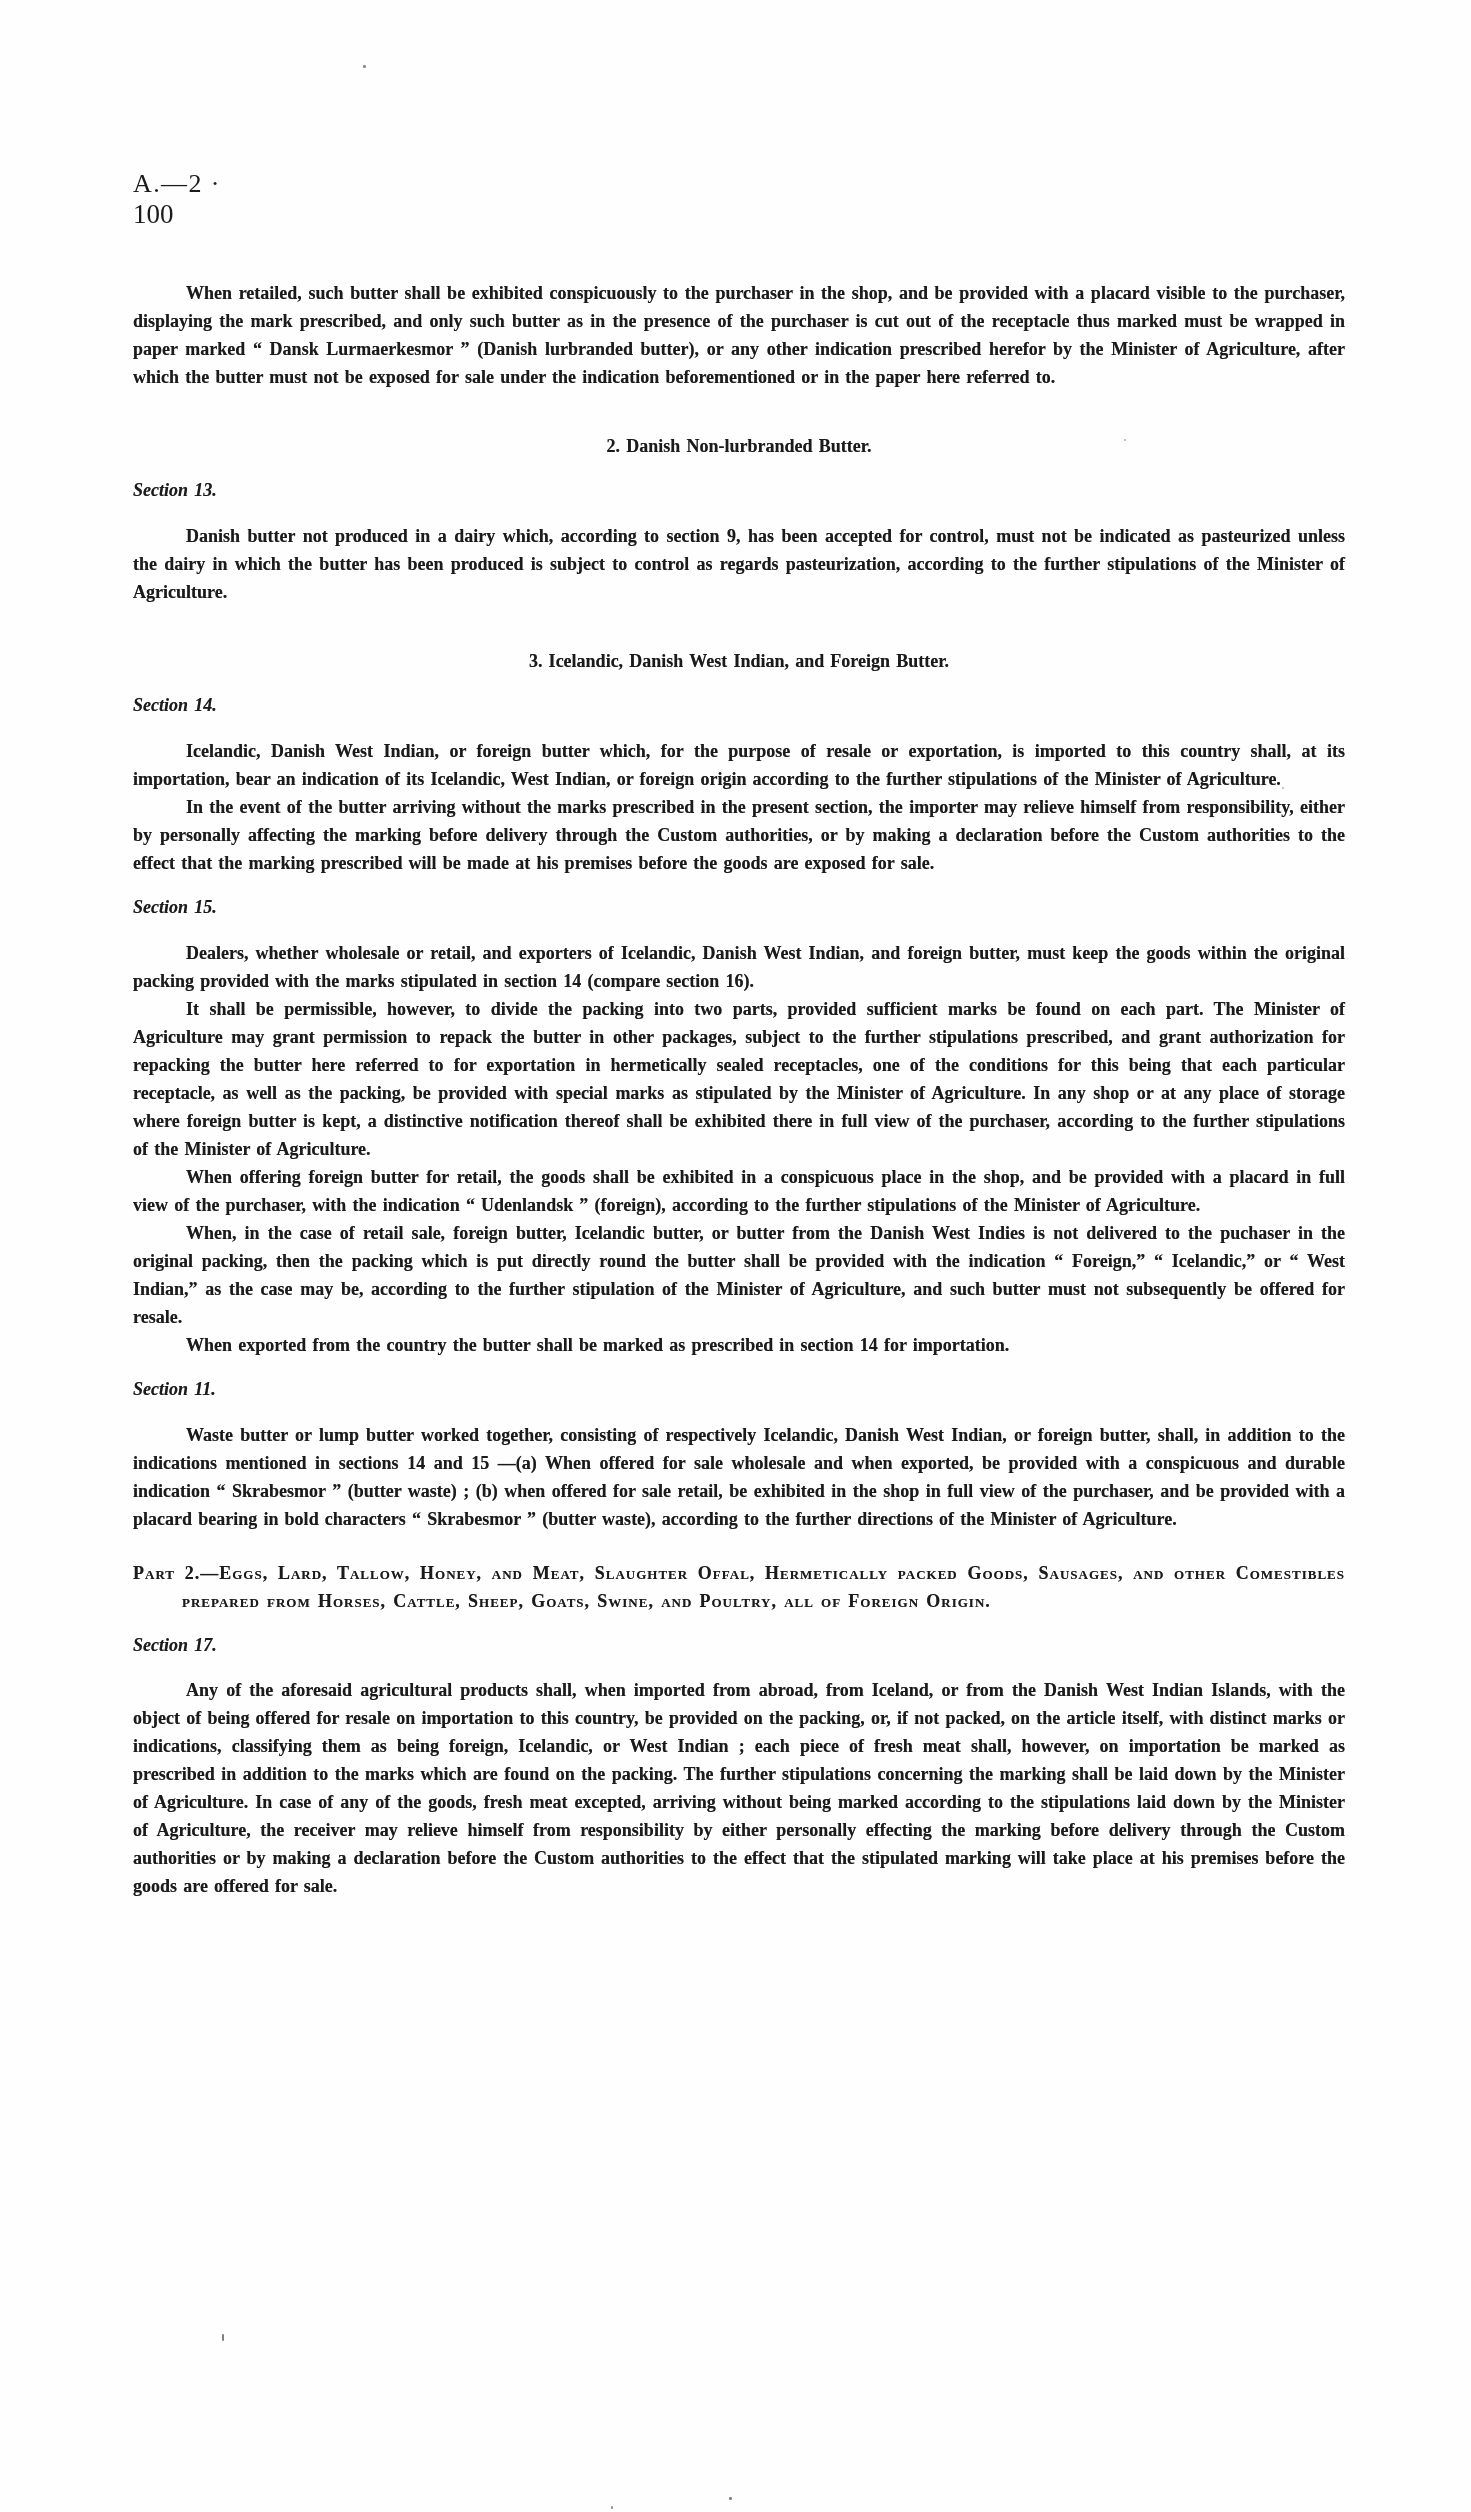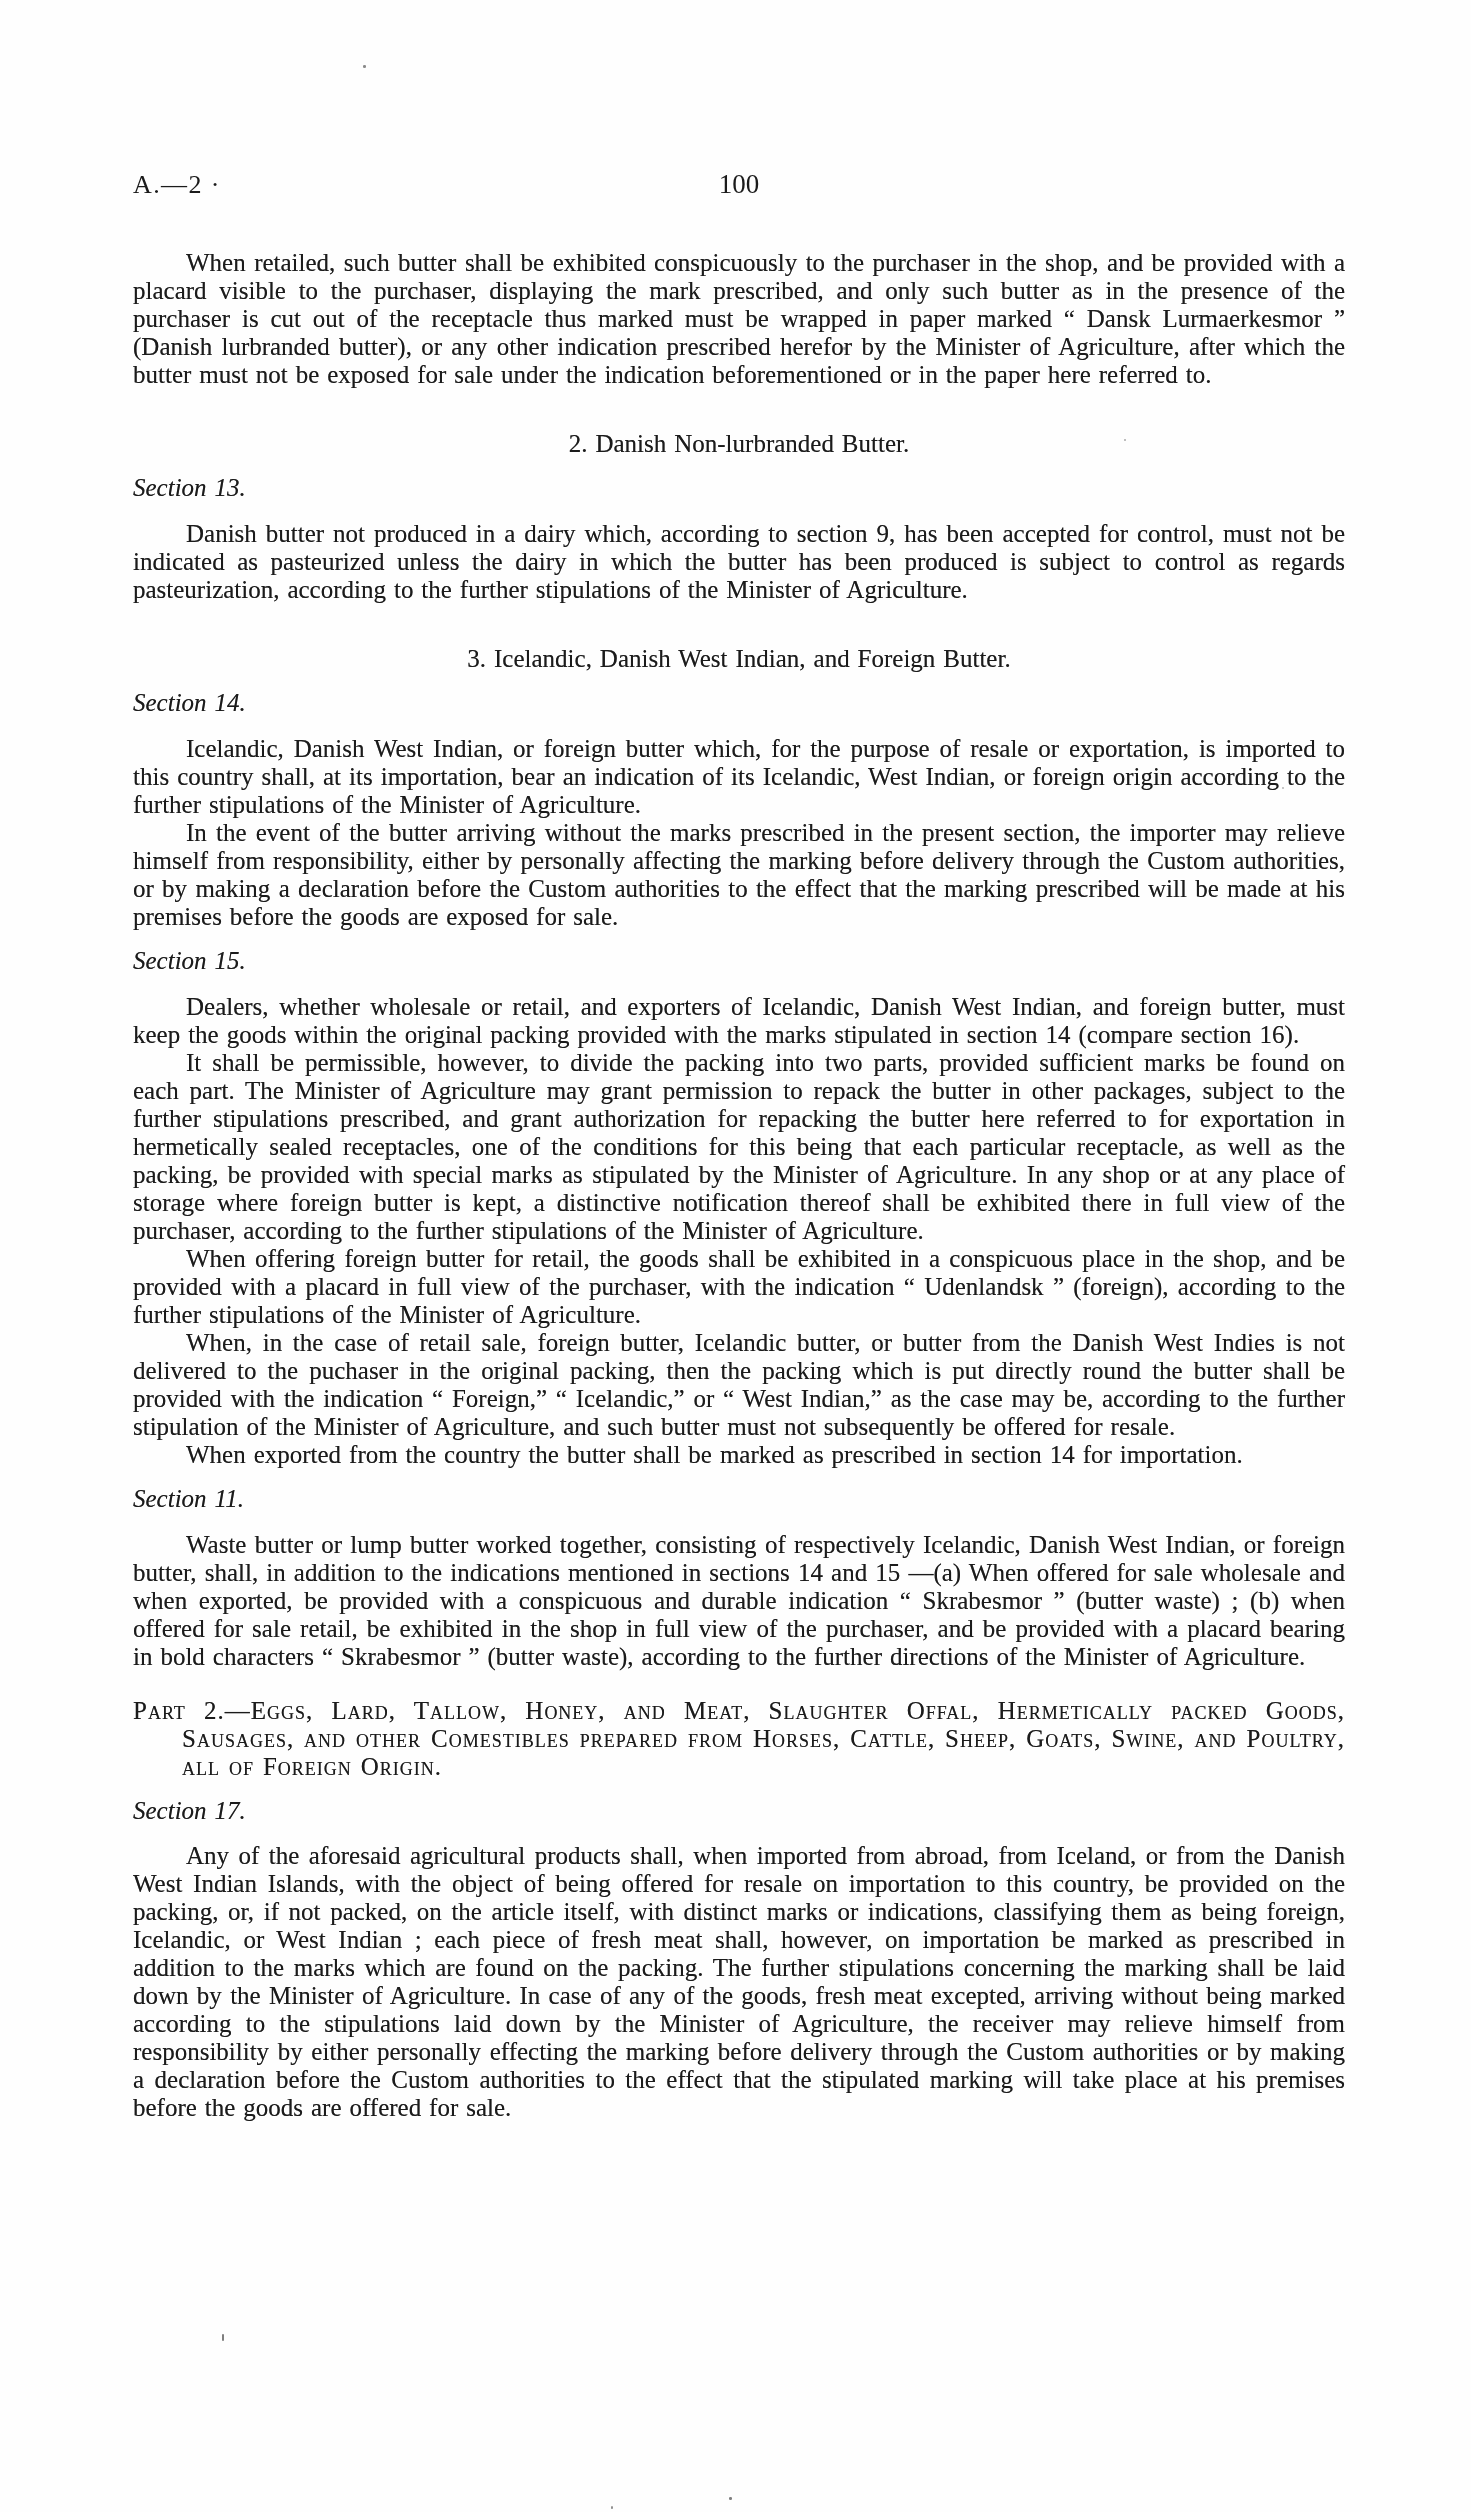--- a/index.html
+++ b/index.html
@@ -18,37 +18,38 @@
   }
   .text-column {
     position: absolute;
     left: 133px; top: 169px;
     width: 1212px;
   }
   .page-header {
     display: flex;
     align-items: baseline;
     margin-bottom: 49px;
+    flex-direction: column;
   }
   .header-left {
     flex: 1;
     font-size: 26px;
     letter-spacing: 1.4px;
     text-align: left;
   }
   .header-center {
     flex: 1;
     font-size: 27px;
     text-align: center;
   }
   .header-right { flex: 1; }
   p, h2 {
     margin: 0;
-    font-size: 25px;
-    font-weight: normal;
+    font-size: 18px;
+    font-weight: bold;
     line-height: 28px;
     word-spacing: 1.7px;
     text-shadow: 0 0 0.5px rgba(25,25,25,0.55);
   }
   .body-para {
     text-align: justify;
     text-indent: 53px;
   }
   .heading {
     text-align: center;

